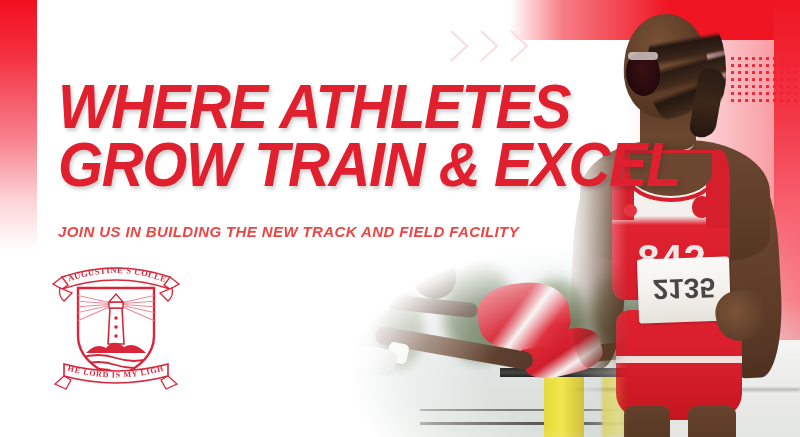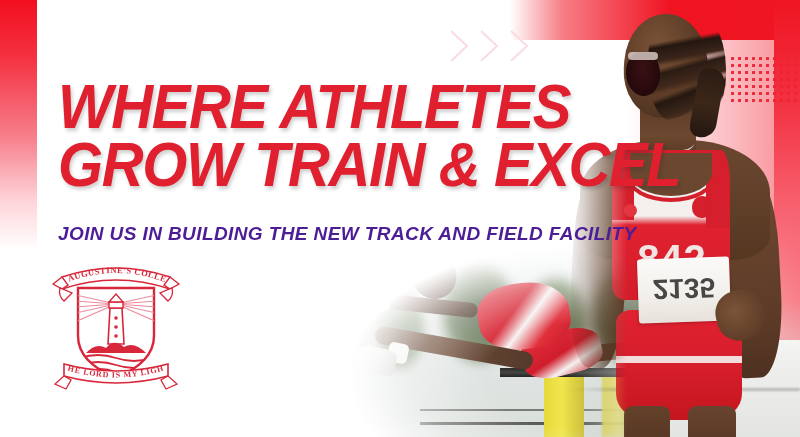--- a/index.html
+++ b/index.html
@@ -470,25 +470,25 @@
     transform: scaleX(0.92);
     transform-origin: left top;
     text-shadow: 2px 3px 4px rgba(40,40,40,0.22);
     white-space: nowrap;
   }
   .headline .hl-line { display: block; }
 
   .subhead {
     position: absolute;
     left: 58px; top: 223px;
-    color: #4c1d95;
+    color: #ef4444;
     font-family: "Liberation Sans", sans-serif;
     font-weight: bold;
     font-style: italic;
-    font-size: 19px;
+    font-size: 15px;
     letter-spacing: 0.4px;
     white-space: nowrap;
   }
 </style>
 </head>
 <body>
 
 <div id="stage">
 
   <div class="left-red-band"></div>

